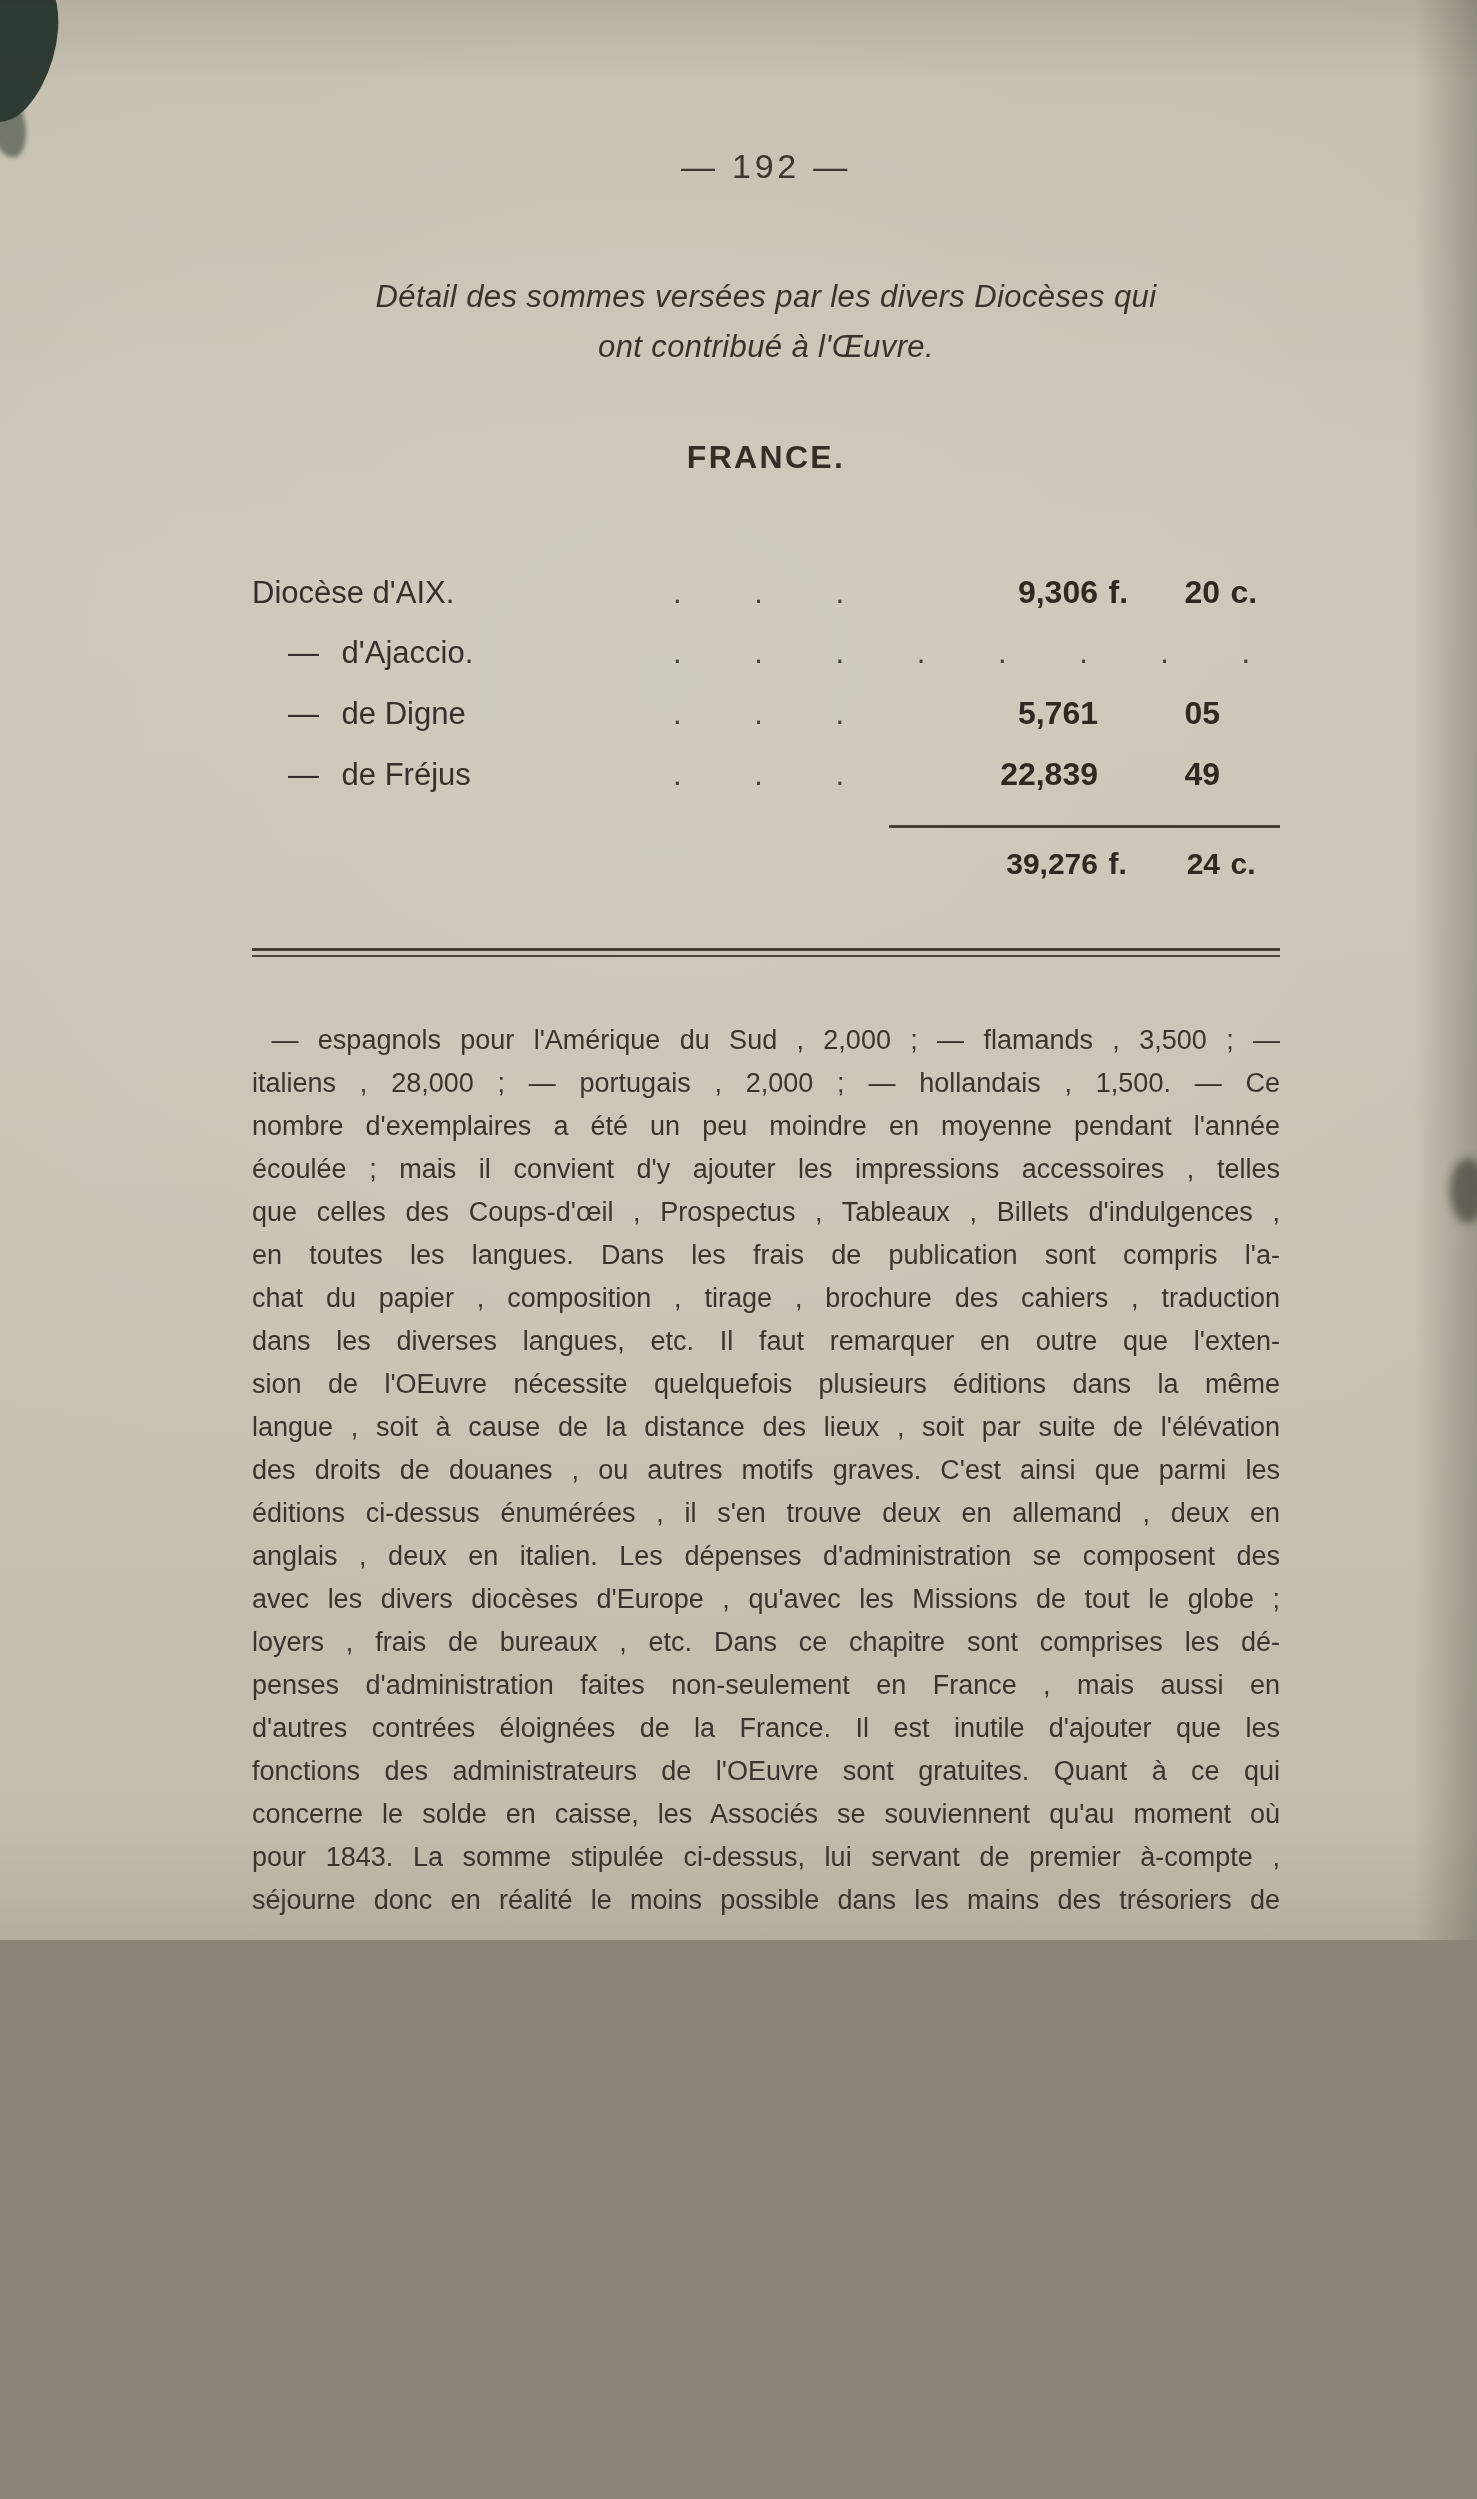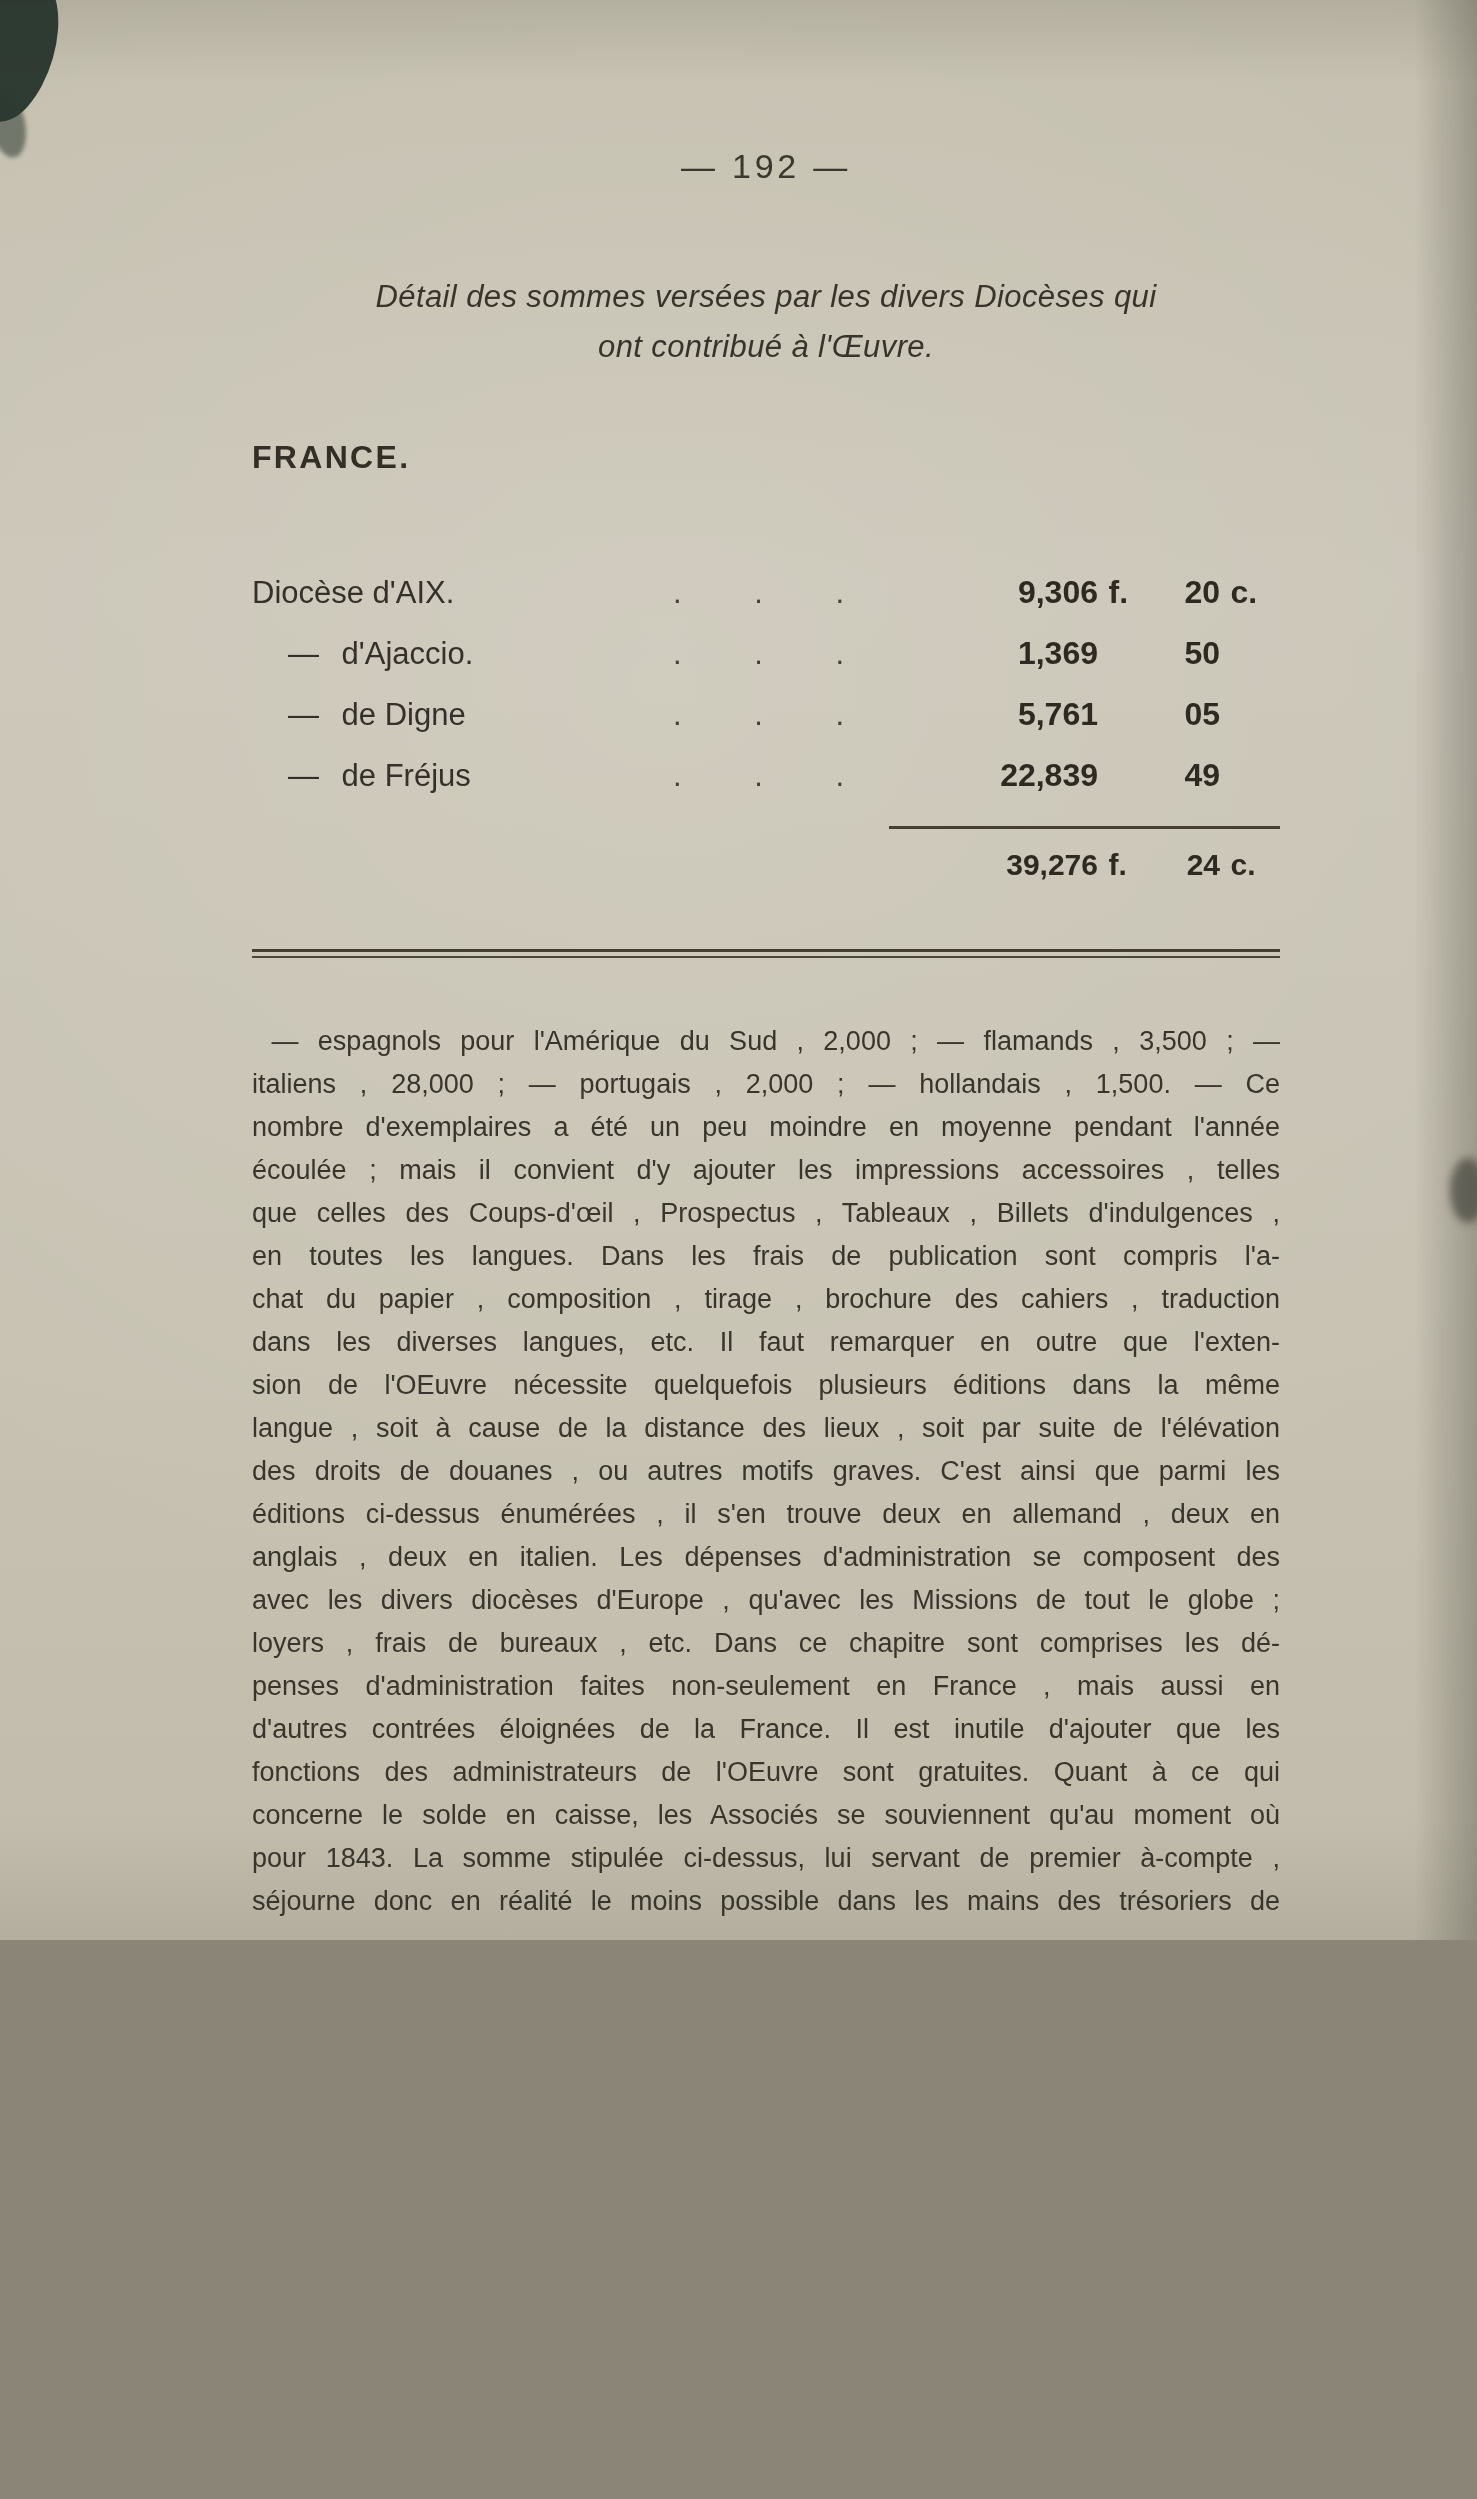--- a/index.html
+++ b/index.html
@@ -64,20 +64,21 @@
     margin-top: 89px;
     text-align: center;
     font-style: italic;
     font-size: 31px;
     line-height: 50px;
     letter-spacing: 0.4px;
     color: #39342b;
   }
   .country {
     margin-top: 69px;
+    text-align: center;
     font-weight: 700;
     font-size: 32px;
     line-height: 1;
     letter-spacing: 2.3px;
     color: #332e26;
   }
   .table { margin-top: 89px; font-size: 31px; color: #35302a; }
   .t-row { display: flex; align-items: baseline; line-height: 60px; }
   .t-left { flex: 0 0 421px; white-space: nowrap; }
   .t-dash { display: inline-block; }
@@ -155,26 +156,20 @@
             <span class="t-num">9,306</span>
             <span class="t-unit">f.</span>
             <span class="t-cnum">20</span>
             <span class="t-unit">c.</span>
           </span>
       </div>
 
       <div class="t-row">
         <span class="t-left"><span class="t-dash">—</span><span>d'Ajaccio.</span></span>
         <span class="t-leader">. . . . . . . .</span>
-        <span class="t-amounts">
-            <span class="t-num">1,369</span>
-            <span class="t-unit"></span>
-            <span class="t-cnum">50</span>
-            <span class="t-unit"></span>
-          </span>
       </div>
 
       <div class="t-row">
         <span class="t-left"><span class="t-dash">—</span><span>de Digne</span></span>
         <span class="t-leader">. . . . . . . .</span>
         <span class="t-amounts">
             <span class="t-num">5,761</span>
             <span class="t-unit"></span>
             <span class="t-cnum">05</span>
             <span class="t-unit"></span>

